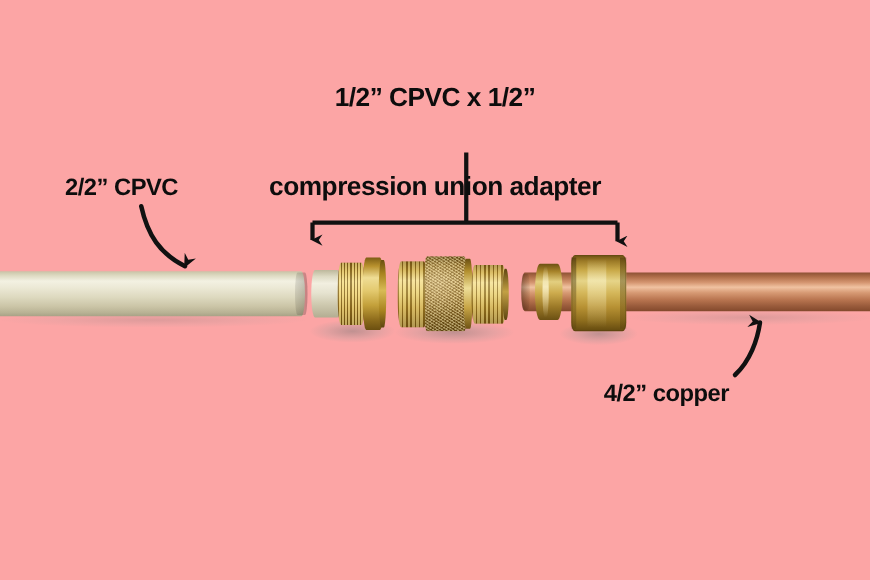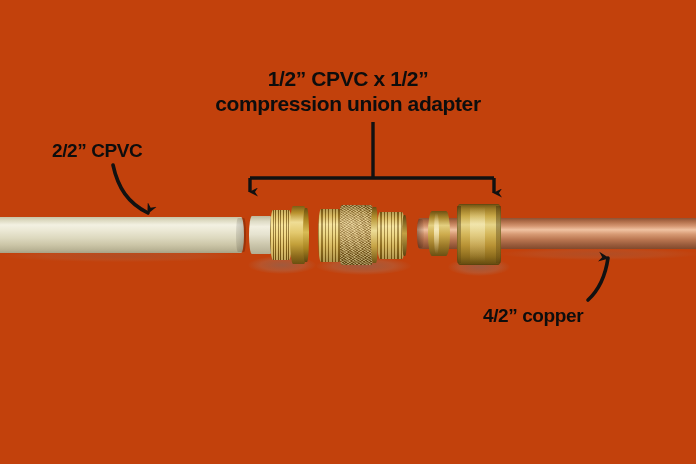--- a/index.html
+++ b/index.html
@@ -4,21 +4,21 @@
 <style>
   html, body {
     margin: 0;
     padding: 0;
     background: #ffffff;
   }
   #stage {
     position: relative;
     width: 696px;
     height: 464px;
-    background: #c2410c;
+    background: #fca5a5;
     overflow: hidden;
     font-family: "Liberation Sans", sans-serif;
   }
 
   
   .label {
     position: absolute;
     color: #0d0d0d;
     font-weight: bold;
     letter-spacing: -0.4px;
@@ -26,21 +26,21 @@
     font-family: "Liberation Sans", sans-serif;
   }
   #heading {
     left: 0;
     top: 66px;
     width: 696px;
     text-align: center;
     font-size: 21px;
     line-height: 25px;
   }
-  #heading .line2 { display: block; }
+  #heading .line2 { display: block; margin-top: 46px; }
 
   #label-cpvc {
     left: 52px;
     top: 140px;
     font-size: 19px;
   }
   #label-copper {
     left: 483px;
     top: 305px;
     font-size: 19px;

